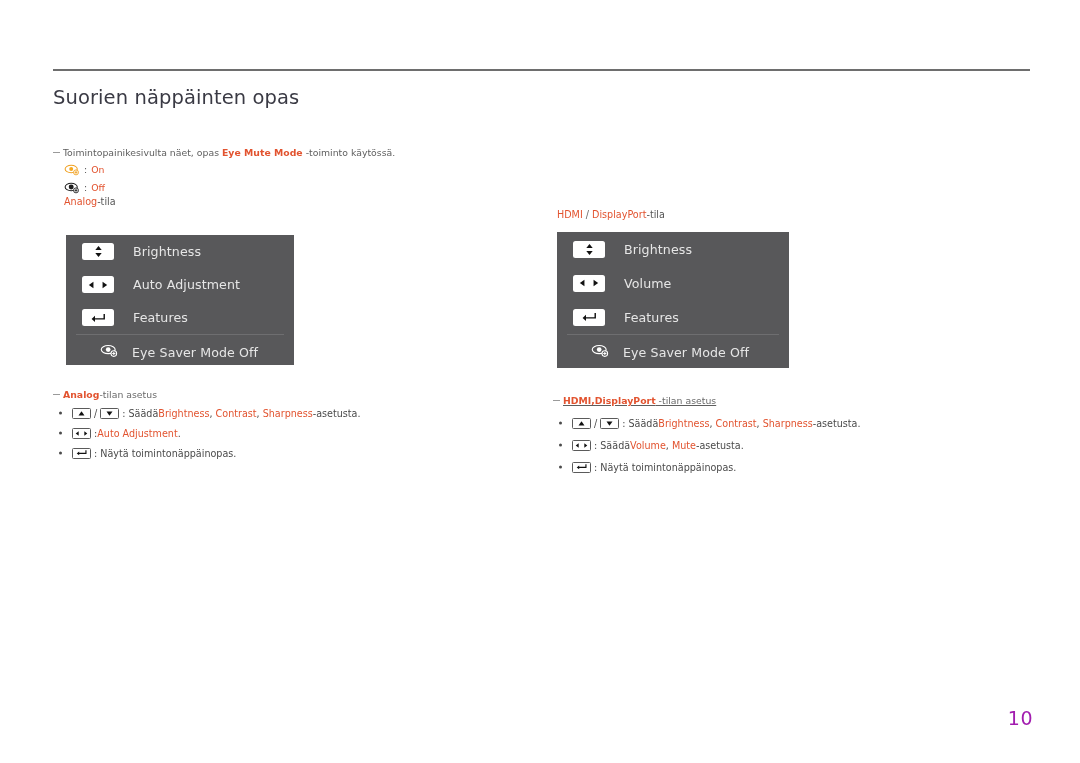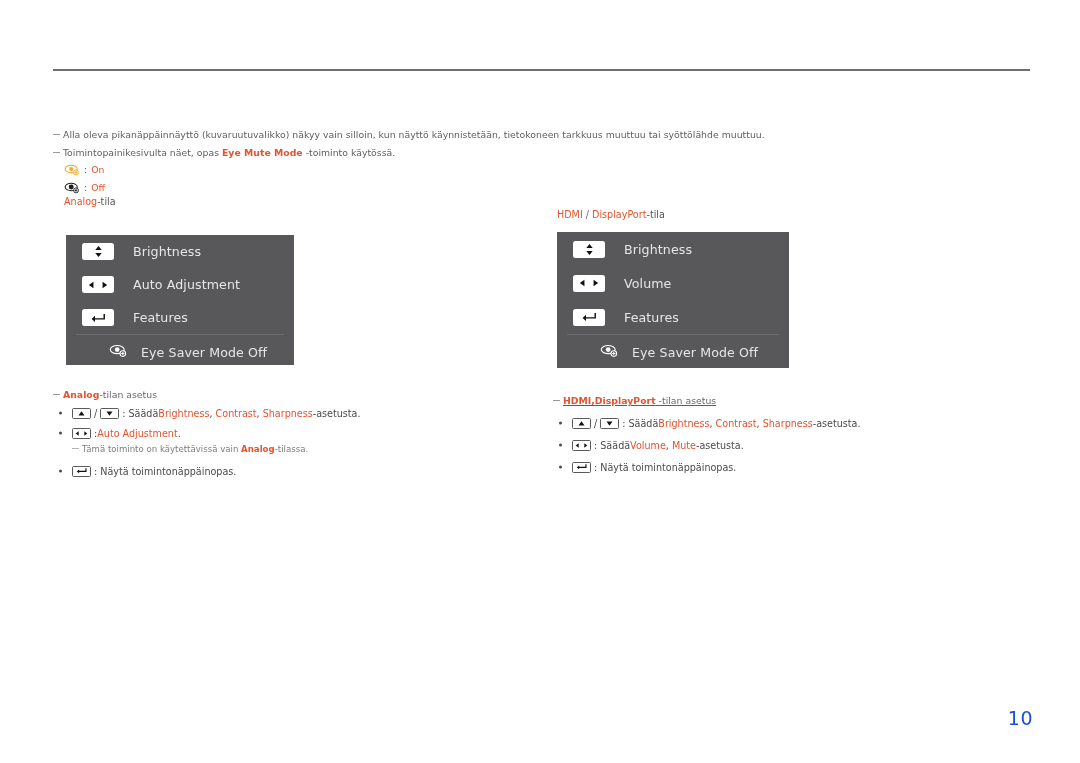--- a/index.html
+++ b/index.html
@@ -115,21 +115,21 @@
     font-size: 12.6px;
     white-space: nowrap;
     letter-spacing: 0.1px;
   }
   .osd-divider {
     height: 1px;
     background: #6e6e70;
     margin: 0 10px;
   }
   .osd-row.eye {
-    padding-left: 43px;
+    padding-left: 34px;
     height: 34px;
   }
   .osd-row.eye .osd-label {
     margin-left: 13px;
   }
 
   
   .gl { display: block; }
 
   
@@ -188,35 +188,33 @@
     vertical-align: 3px;
     margin-right: 3px;
   }
 
   
   .page-number {
     position: absolute;
     right: 47px;
     top: 707px;
     font-size: 19px;
-    color: #1d4ed8;
+    color: #a21caf;
     letter-spacing: 0.5px;
   }
 </style>
 </head>
 <body>
 
 <div class="page">
 
   <div class="top-rule"></div>
 
-
-  <div class="note" style="left:53px; top:128px;">
-    <span class="dash"></span><span>Alla oleva pikanäppäinnäyttö (kuvaruutuvalikko) näkyy vain silloin, kun näyttö käynnistetään, tietokoneen tarkkuus muuttuu tai syöttölähde muuttuu.</span>
-  </div>
+  <h1 class="page-title">Suorien näppäinten opas</h1>
+
 
   <div class="note" style="left:53px; top:146px;">
     <span class="dash"></span><span>Toimintopainikesivulta näet, opas </span><span class="accent-b">Eye Mute Mode</span><span> -toiminto käytössä.</span>
   </div>
 
   <div class="eye-legend" style="left:64px; top:163px;">
     <span>
       <svg class="eye-ico" viewBox="0 0 20 16">
         <ellipse cx="9" cy="7.4" rx="7.6" ry="4.6" fill="none" stroke="#f0a020" stroke-width="1.3"></ellipse>
         <circle cx="9" cy="7.4" r="2.5" fill="#f6a821"></circle>
@@ -320,23 +318,20 @@
             <path d="M1.4 4 L4.8 1.4 V6.6 Z" fill="#111"></path>
             <path d="M14.6 4 L11.2 1.4 V6.6 Z" fill="#111"></path>
           </svg>
       </span>
       <span class="txt">: </span>
         <span class="accent">Auto Adjustment</span>
         <span>.</span>
     </div>
 
 
-    <div class="subnote" style="margin-bottom:8px;">
-      <span class="dash"></span><span>Tämä toiminto on käytettävissä vain </span><span class="accent-b">Analog</span><span>-tilassa.</span>
-    </div>
 
     <div class="bullet-row" style="height:18px;">
       <span class="minikey">
         <svg width="13" height="8" viewBox="0 0 14 9">
             <path d="M12 1.4 V5 H3.6" fill="none" stroke="#111" stroke-width="1.3"></path>
             <path d="M4.4 2.9 L1.6 5 L4.4 7.1 Z" fill="#111"></path>
           </svg>
       </span>
       <span class="txt">: Näytä toimintonäppäinopas.</span>
     </div>

